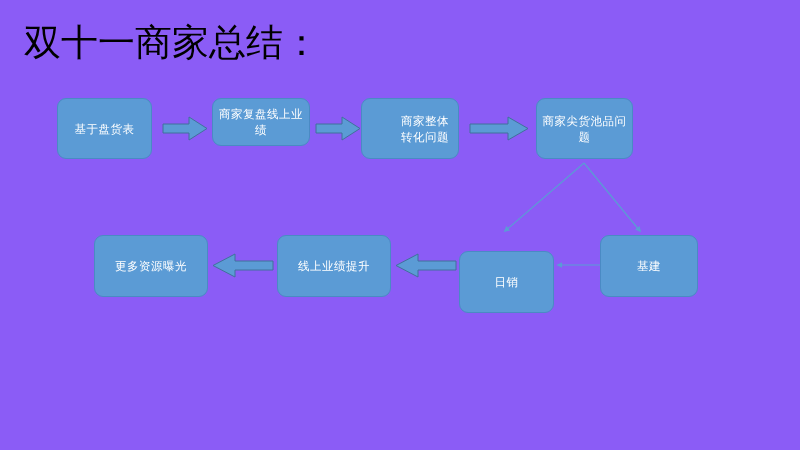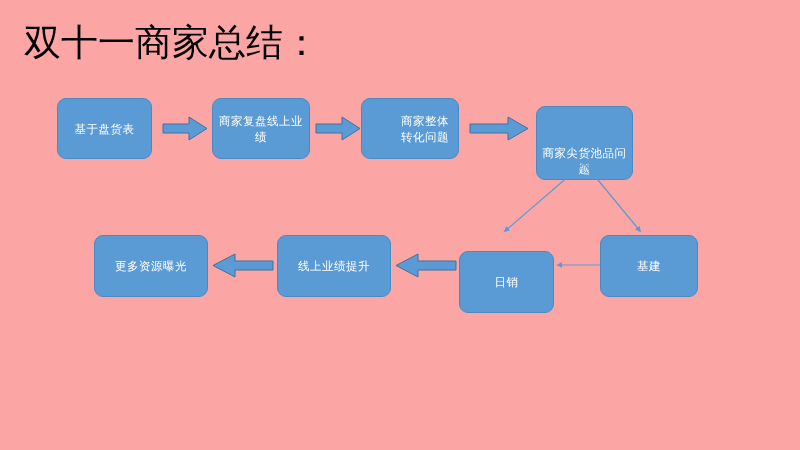--- a/index.html
+++ b/index.html
@@ -13,21 +13,21 @@
     height: 450px;
     position: relative;
     overflow: hidden;
     font-family: "Liberation Sans", "DejaVu Sans", sans-serif;
   }
   #slide {
     position: absolute;
     left: 0; top: 0;
     width: 800px;
     height: 450px;
-    background: #fca5a5;
+    background: #8b5cf6;
   }
   #page-title {
     position: absolute;
     left: 24px;
     top: 21px;
     font-family: "Liberation Serif", "DejaVu Serif", serif;
     font-size: 37px;
     line-height: 44px;
     color: #000000;
     white-space: nowrap;
@@ -49,23 +49,23 @@
     letter-spacing: 0.5px;
     padding: 2px 4px;
     font-family: "DejaVu Sans", "Liberation Sans", sans-serif;
   }
   .node .label {
     display: block;
     width: 100%;
   }
   
   #node-0 { left: 57px;  top: 98px;  width: 95px;  height: 61px; }
-  #node-1 { left: 212px; top: 98px;  width: 98px;  height: 61px; }
+  #node-1 { left: 212px; top: 98px;  width: 98px;  height: 48px; }
   #node-2 { left: 361px; top: 98px;  width: 98px;  height: 61px; padding-left: 34px; }
-  #node-3 { left: 536px; top: 106px;  width: 97px;  height: 74px; align-items: flex-end; }
+  #node-3 { left: 536px; top: 98px;  width: 97px;  height: 61px; }
   
   #node-4 { left: 94px;  top: 235px; width: 114px; height: 62px; border-radius: 9px; }
   #node-5 { left: 277px; top: 235px; width: 114px; height: 62px; }
   #node-6 { left: 459px; top: 251px; width: 95px;  height: 62px; }
   #node-7 { left: 600px; top: 235px; width: 98px;  height: 62px; }
 
   .block-arrow {
     position: absolute;
   }
   .thin-arrow {

